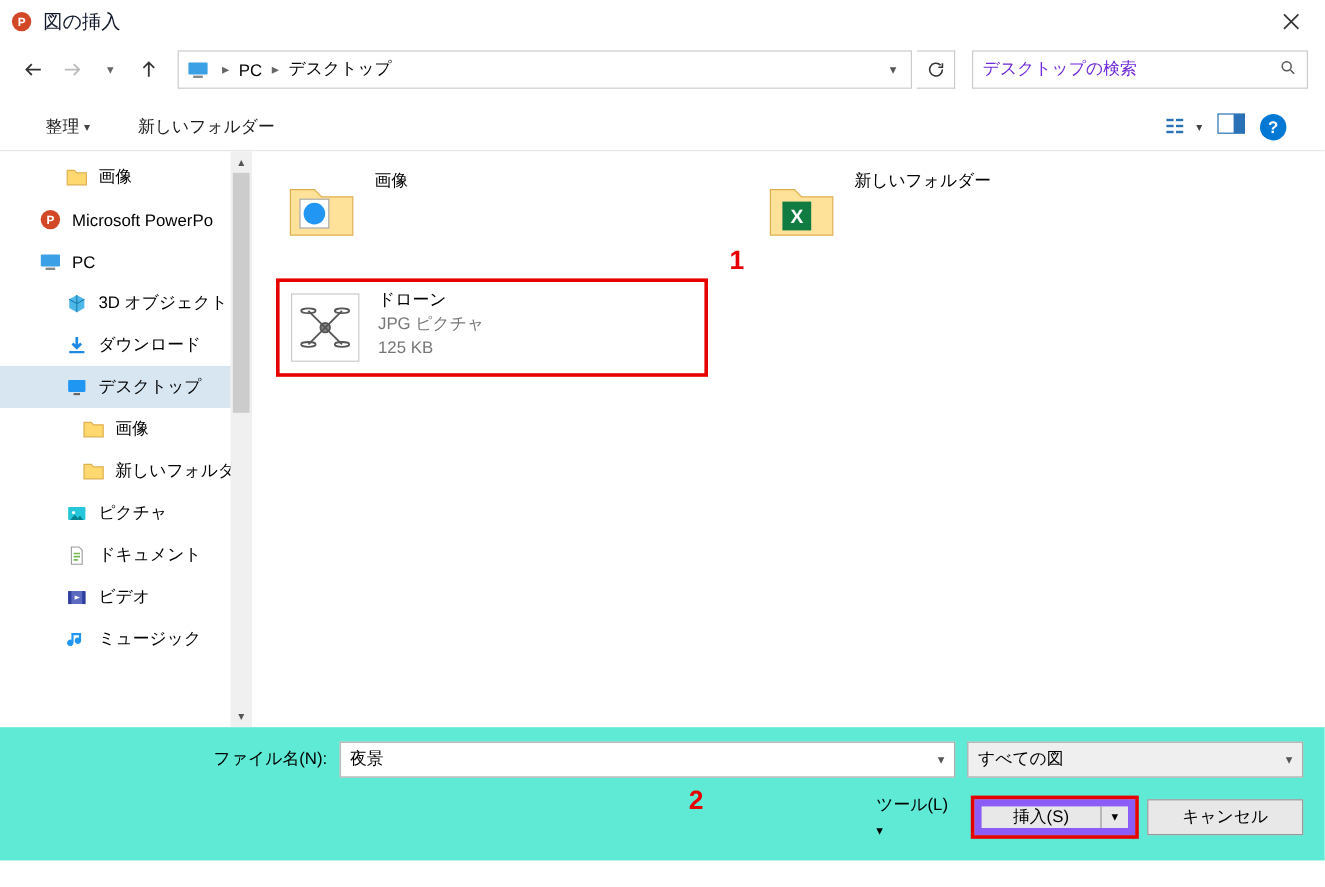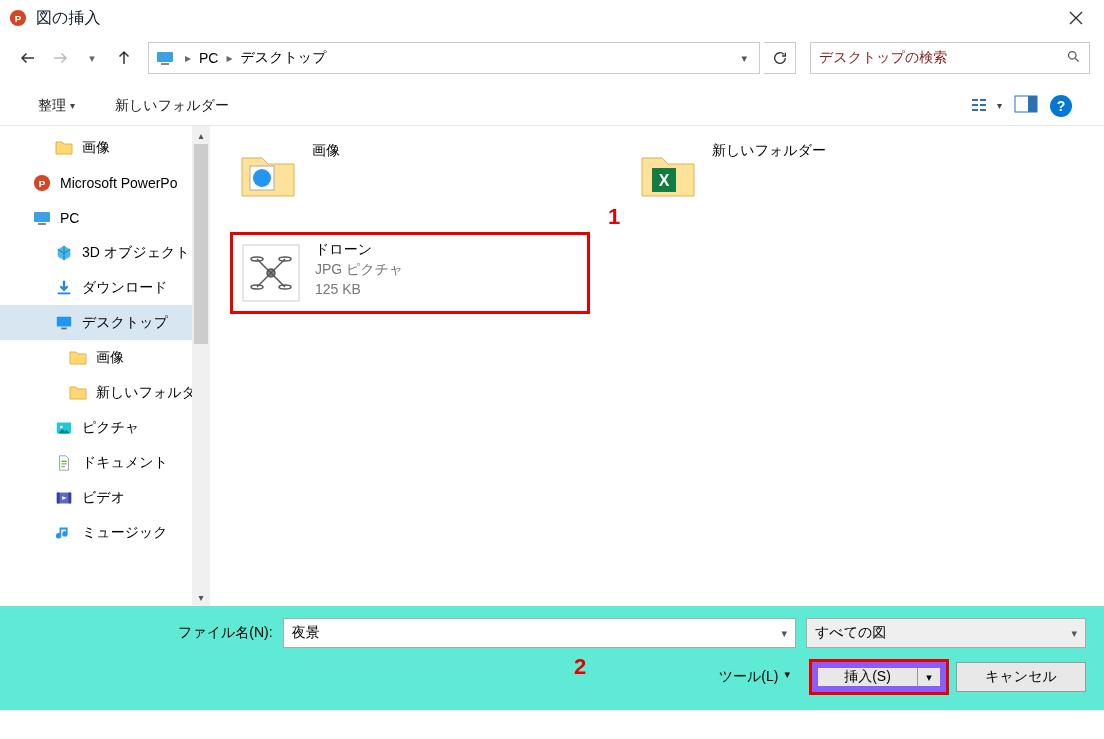--- a/index.html
+++ b/index.html
@@ -16,21 +16,21 @@
 .navrow .navbtn { width: 28px; height: 28px; display: flex; align-items: center; justify-content: center; color: #666; font-size: 18px; }
 .navrow .navbtn.disabled { color: #bbb; }
 .navrow .navbtn.dark { color: #333; }
 .addressbar { flex: 1; height: 32px; border: 1px solid #ccc; display: flex; align-items: center; padding: 0 6px; margin: 0 10px 0 6px; }
 .addressbar .pcicon { width: 20px; height: 20px; margin-right: 6px; }
 .addressbar .crumb { font-size: 14px; color: #000; padding: 0 4px; }
 .addressbar .sep { color: #666; padding: 0 4px; font-size: 12px; }
 .addressbar .spacer { flex: 1; }
 .addressbar .dd { color: #555; font-size: 11px; padding: 0 6px; }
 .refreshbtn { width: 32px; height: 32px; border: 1px solid #ccc; display: flex; align-items: center; justify-content: center; color: #333; border-left:none; margin-left:-10px; margin-right:10px;}
-.searchbox { width: 280px; height: 32px; border: 1px solid #ccc; display: flex; align-items: center; padding: 0 8px; color: #7f1d1d; font-size: 14px; }
+.searchbox { width: 280px; height: 32px; border: 1px solid #ccc; display: flex; align-items: center; padding: 0 8px; color: #6d28d9; font-size: 14px; }
 .searchbox .mag { margin-left: auto; color: #555; }
 
 
 .toolbar { display: flex; align-items: center; height: 40px; padding: 0 32px; border-bottom: 1px solid #e8e8e8; margin-top: 6px; }
 .toolbar .tbtn { font-size: 14px; color: #1a1a1a; padding: 4px 6px; display: flex; align-items: center; gap: 4px; }
 .toolbar .tbtn .arrow { font-size: 10px; color: #444; }
 .toolbar .right { margin-left: auto; display: flex; align-items: center; gap: 12px; }
 .toolbar .right .viewbtn { display: flex; align-items: center; gap: 4px; }
 .toolbar .help { width: 22px; height: 22px; border-radius: 50%; background: #0078d4; color: #fff; display: flex; align-items: center; justify-content: center; font-size: 14px; font-weight: bold; }
 
@@ -58,21 +58,21 @@
 .item .meta .sub { color: #777; }
 .annotation { position: absolute; color: #e60000; font-size: 22px; font-weight: bold; }
 
 
 .bottom { background: #5eead4; padding: 12px 18px 18px 18px; }
 .bottomrow1 { display: flex; align-items: center; gap: 10px; margin-bottom: 14px; }
 .bottomrow1 .lbl { font-size: 14px; color: #000; margin-left: 160px; }
 .bottomrow1 .fname { flex: 1; height: 30px; border: 1px solid #aaa; background: #fff; display: flex; align-items: center; padding: 0 8px; font-size: 14px; justify-content: space-between; }
 .bottomrow1 .filter { width: 280px; height: 30px; border: 1px solid #aaa; background: #efefef; display: flex; align-items: center; padding: 0 8px; font-size: 14px; justify-content: space-between; }
 .bottomrow2 { display: flex; align-items: center; gap: 10px; justify-content: flex-end; position: relative; }
-.bottomrow2 .tools { font-size: 14px; color: #000; display: flex; gap: 6px; margin-right: 12px; }
+.bottomrow2 .tools { font-size: 14px; color: #000; display: flex; gap: 6px; margin-right: 12px; flex-direction: column; }
 .splitbtn { display: flex; height: 30px; border: 6px solid #8b5cf6; background: #e8e8e8; }
 .splitbtn.highlighted { outline: 3px solid #e60000; }
 .splitbtn .main { width: 100px; display: flex; align-items: center; justify-content: center; font-size: 14px; border-right: 1px solid #999; height: auto; }
 .splitbtn .dd { width: 22px; display: flex; align-items: center; justify-content: center; font-size: 11px; }
 .cancelbtn { width: 130px; height: 30px; border: 1px solid #999; background: #e8e8e8; display: flex; align-items: center; justify-content: center; font-size: 14px; }
 </style>
 </head>
 <body>
 
 <div class="titlebar">

